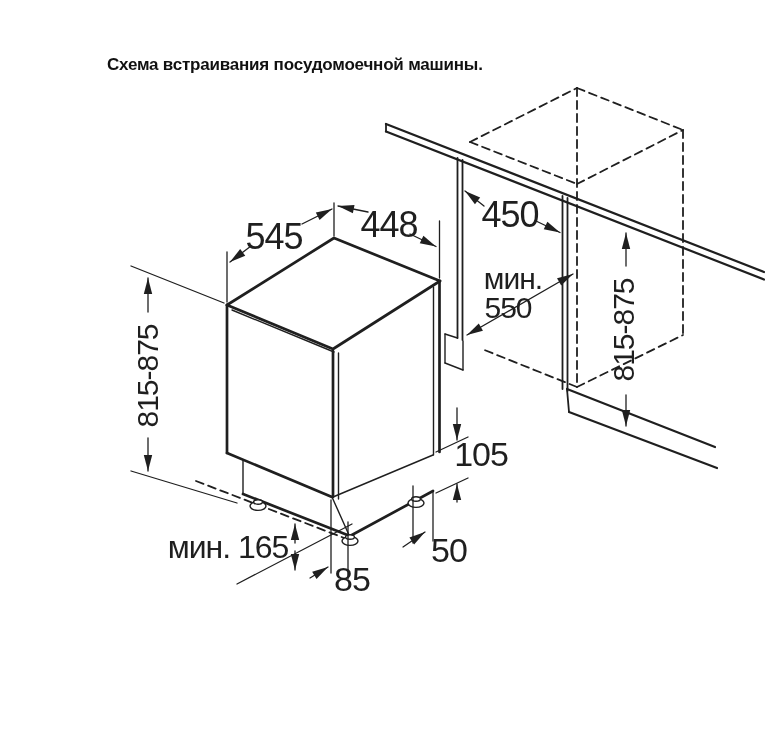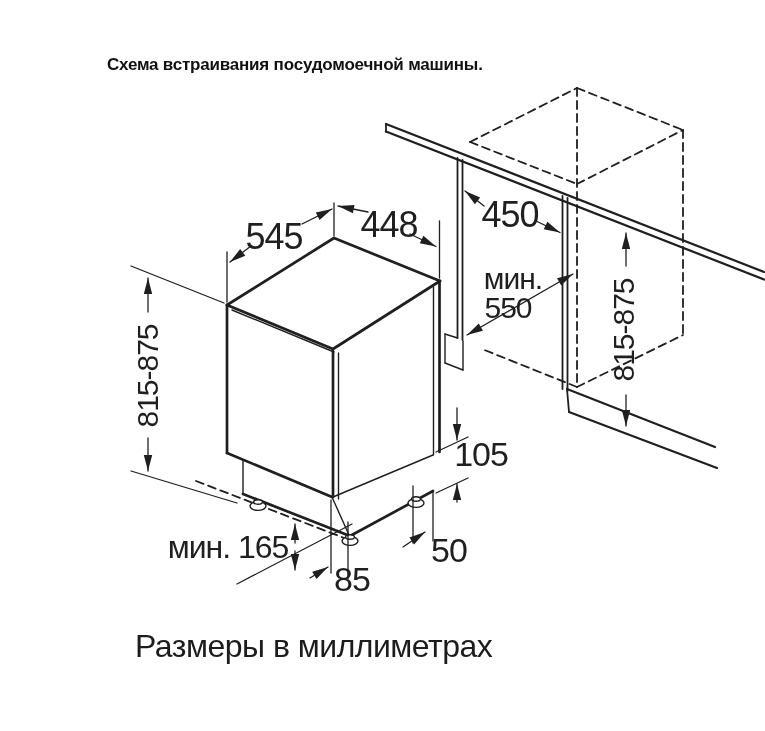--- a/index.html
+++ b/index.html
@@ -182,14 +182,13 @@
     </g>
 
     <g>
       <path class="ln w13" d="M237,584 L352,524"></path>
       <path class="ln w13" d="M295,543 L295,524" marker-end="url(#arr)"></path>
       <path class="ln w13" d="M295,551 L295,570" marker-end="url(#arr)"></path>
       <text class="dim fs32 mid" x="228" y="558">мин. 165</text>
     </g>
   </svg>
 
-  <div id="units-caption">Размеры в миллиметрах</div>
 </div>
 
 </body></html>

